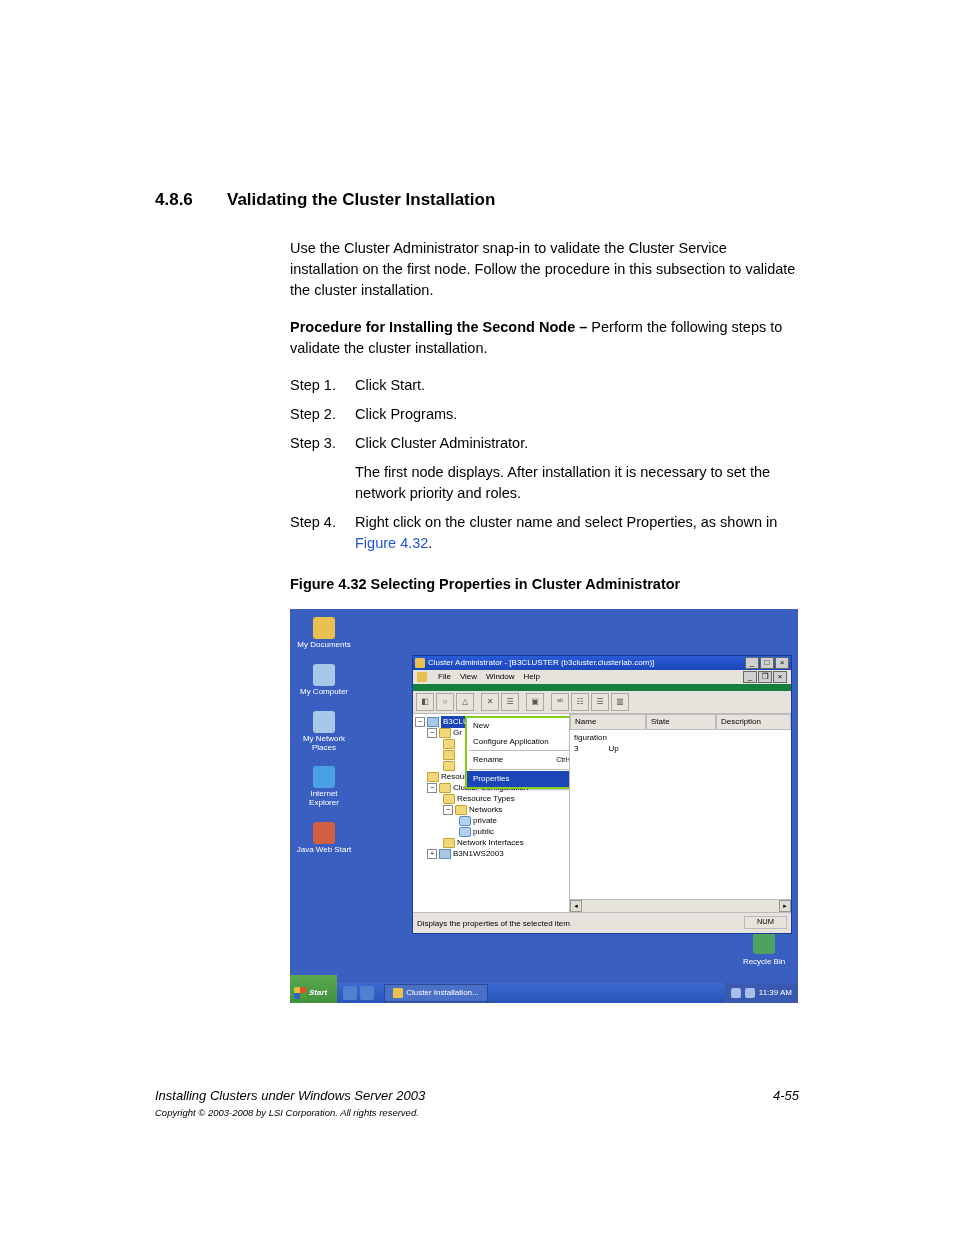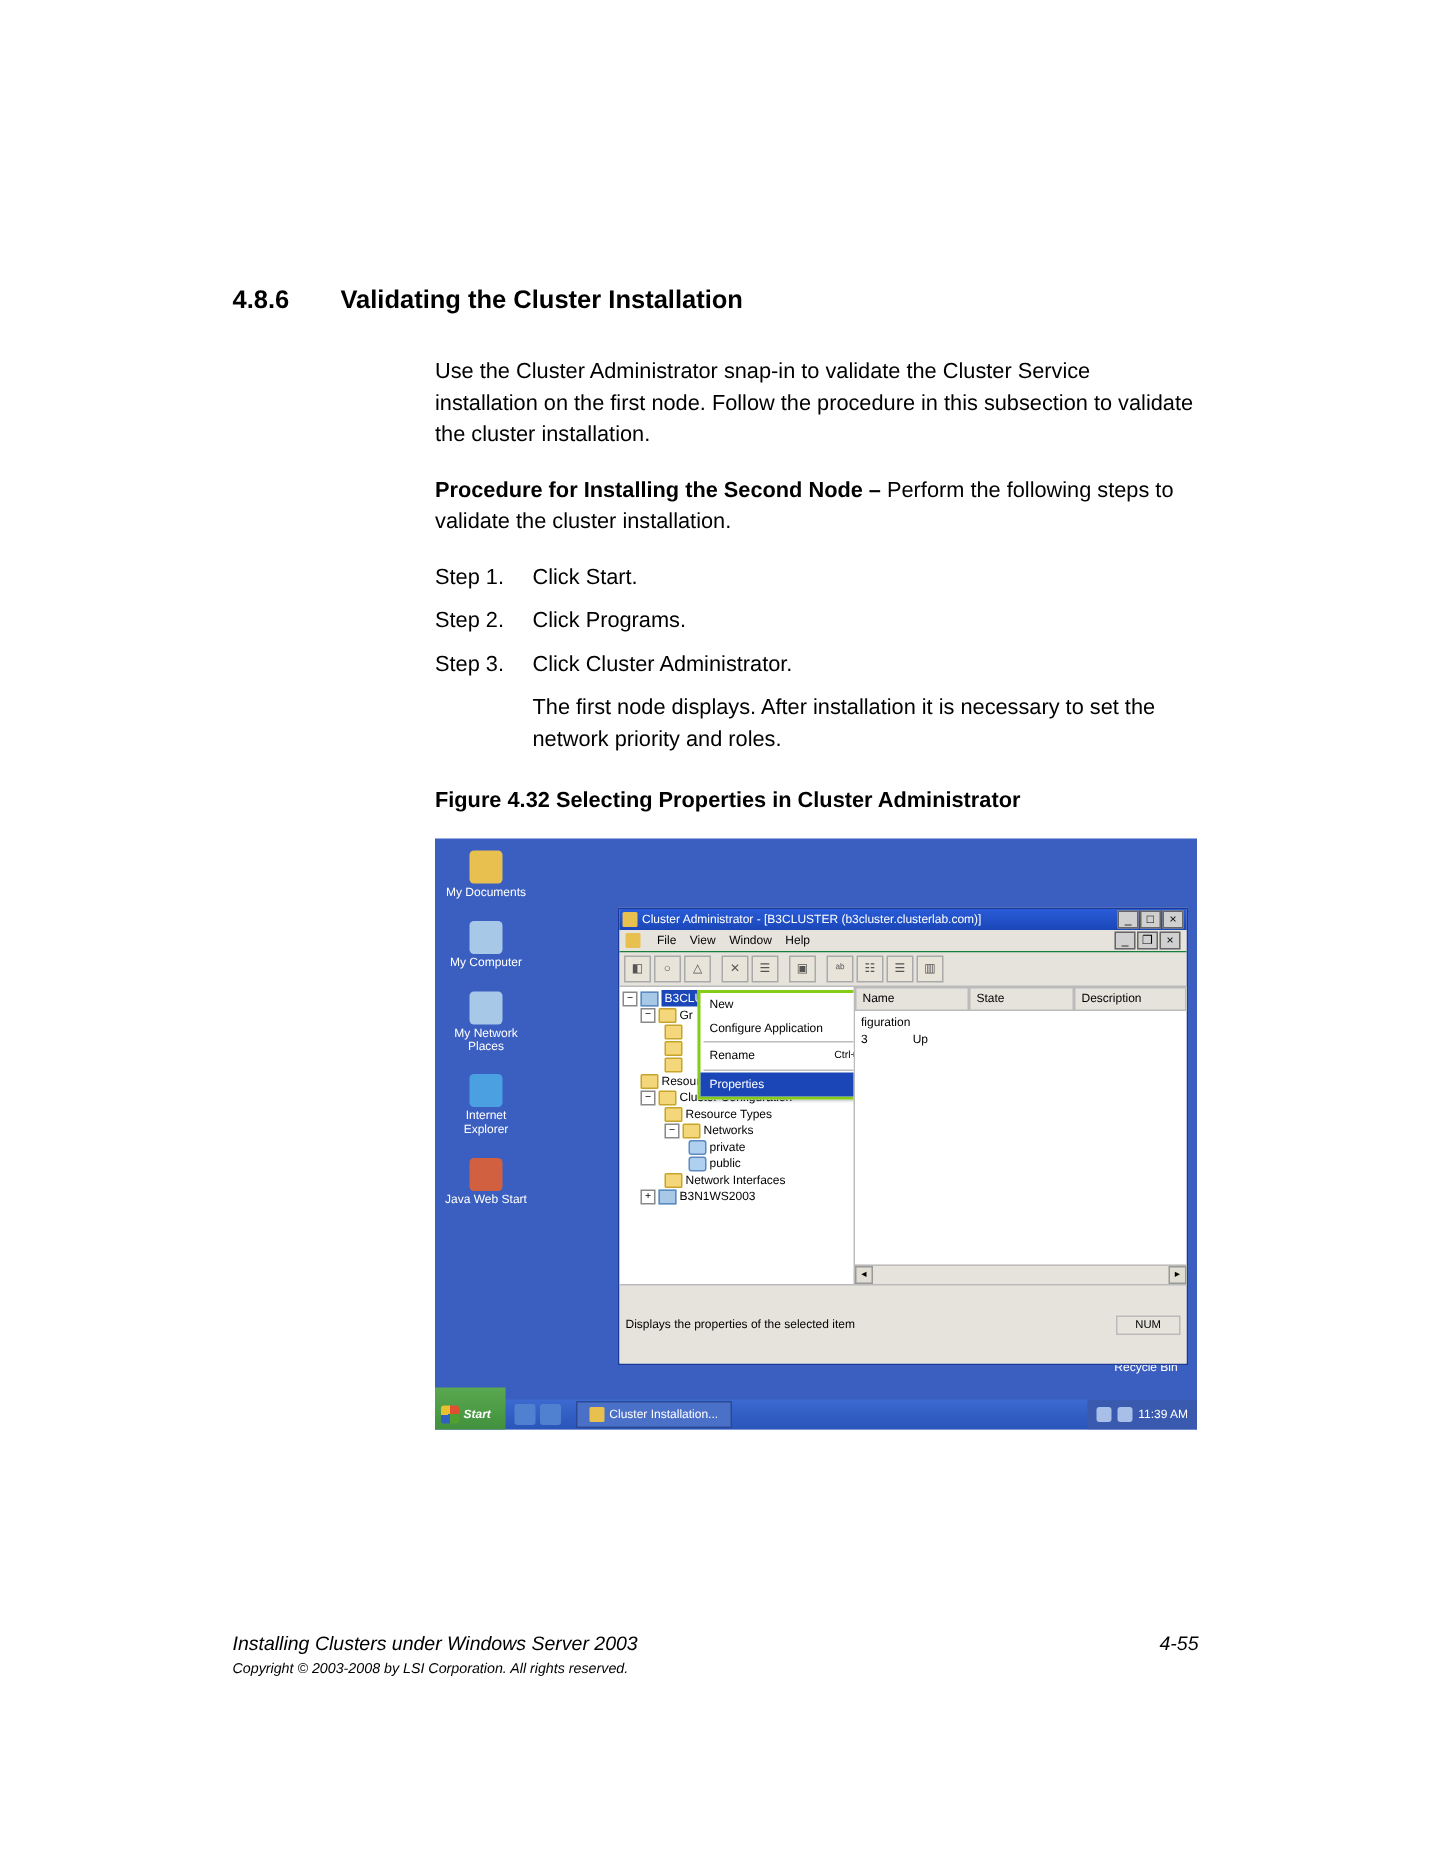--- a/index.html
+++ b/index.html
@@ -130,21 +130,21 @@
     gap: 1px;
   }
   .winbtn {
     width: 12px; height: 10px; background: #d0d0d0; color:#000; font-size:8px; line-height:10px; text-align:center; border:1px solid #666;
   }
   .menubar {
     display:flex; align-items:center; gap:9px;
     padding: 1px 4px;
     font-size: 8px;
     background:#e6e3dc;
-    border-bottom:1px solid #15803d;
+    border-bottom:7px solid #15803d;
   }
   .menubar .m-ico { width:10px;height:10px;background:#e8c050;border-radius:1px;margin-right:2px;}
   .child-winbtns {
     margin-left:auto; display:flex; gap:1px;
   }
   .toolbar {
     display:flex; align-items:center; gap:2px;
     padding: 2px 3px;
     border-bottom:1px solid #bbb;
     background:#e6e3dc;
@@ -214,23 +214,23 @@
   .list-body .lr { display:flex; gap:30px; height:11px;}
   .scrollbar-h {
     position:absolute; bottom:0; left:0; right:0; height:12px;
     background:#e6e3dc; border-top:1px solid #bbb;
     display:flex;
   }
   .sb-btn { width:12px;height:12px;background:#e0ddd3;border:1px solid #999;box-sizing:border-box;font-size:7px;line-height:10px;text-align:center;}
   .sb-track{flex:1;}
 
   .statusbar {
-    display:flex; align-items:flex-start;
+    display:flex; align-items:flex-end;
     font-size:8px;
-    padding:20px 4px;
+    padding:4px 4px;
     background:#e6e3dc;
     border-top:1px solid #bbb;
     height:12px;
   }
   .statusbar .grp { border:1px solid #bbb; padding:0 12px; margin-left:4px; font-size:7.5px;}
 
   
   .taskbar {
     position:absolute;
     left:0;right:0;bottom:0;
@@ -316,20 +316,26 @@
     </div>
     <div class="step-row">
       <div class="step-label">Step 2.</div>
       <div class="step-text">Click Programs.</div>
     </div>
     <div class="step-row">
       <div class="step-label">Step 3.</div>
       <div class="step-text">Click Cluster Administrator.</div>
     </div>
     <div class="step-sub">The first node displays. After installation it is necessary to set the network priority and roles.</div>
+    <div class="step-row">
+      <div class="step-label">Step 4.</div>
+      <div class="step-text">
+        <span>Right click on the cluster name and select Properties, as shown in </span><span class="fig-link">Figure 4.32</span><span>.</span>
+      </div>
+    </div>
 
     <div class="fig-caption">Figure 4.32  Selecting Properties in Cluster Administrator</div>
 
     <div class="shot">
 
       <div class="desktop-icons">
         <div class="di">
           <div class="ico" style="background:#e8c050"></div>
           <div class="lbl">My Documents</div>
         </div>

